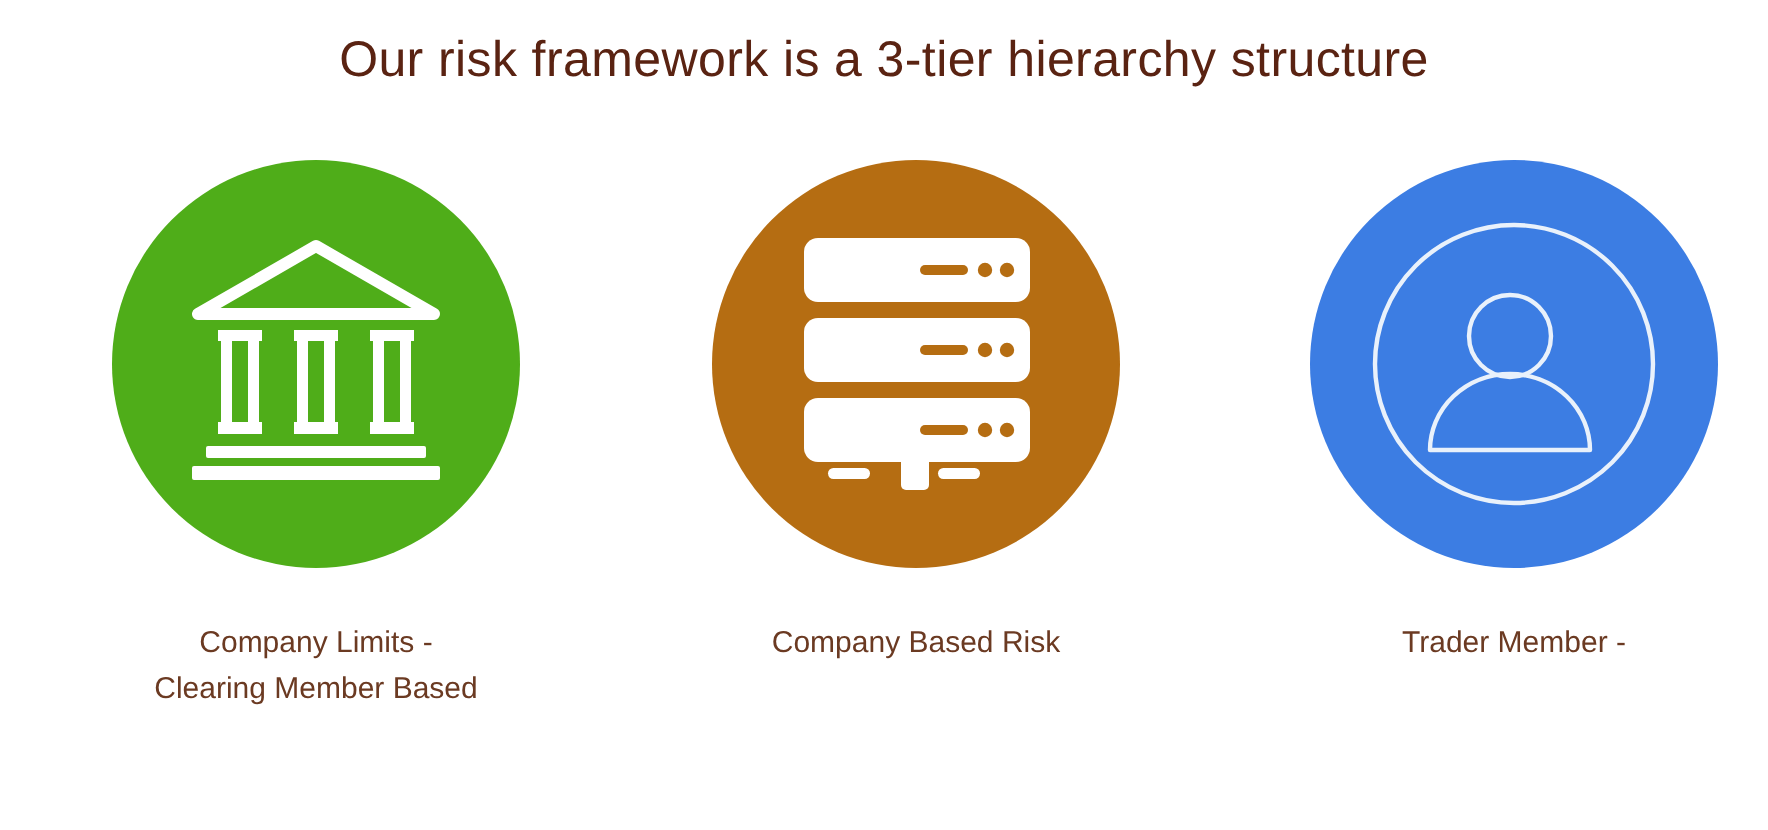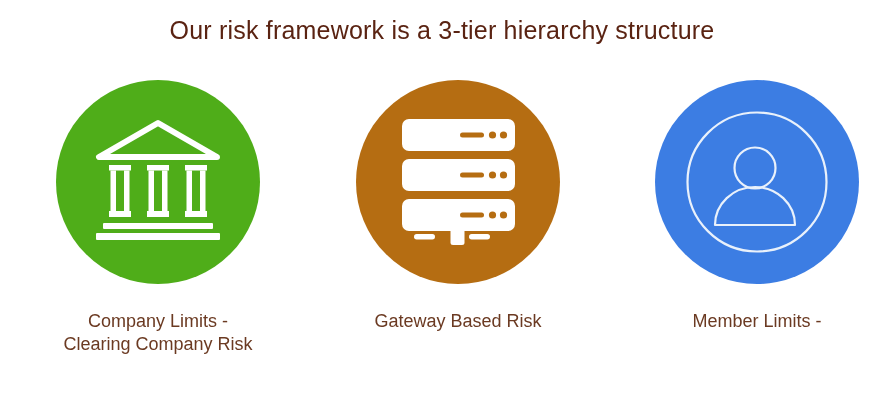--- a/index.html
+++ b/index.html
@@ -20,21 +20,21 @@
   }
   .tier-1{left:28px;}
   .tier-2{left:328px;}
   .tier-3{left:627px;}
   .circle{
     width:204px;height:204px;border-radius:50%;
     display:flex;align-items:center;justify-content:center;
   }
   .label{
     margin-top:26px;text-align:center;
-    font-size:18px;line-height:23px;color:#6B3A22;
+    font-size:15px;line-height:23px;color:#6B3A22;
   }
   .label span{display:block;}
   svg{display:block;}
 </style>
 </head>
 <body>
 
 <div class="stage">
 
   <div class="title">Our risk framework is a 3-tier hierarchy structure</div>
@@ -60,21 +60,21 @@
             <rect x="90" y="92" width="22" height="6"></rect>
 
             <rect x="8" y="104" width="110" height="6" rx="1"></rect>
             <rect x="1" y="114" width="124" height="7" rx="1"></rect>
           </g>
         </svg>
       </span>
     </div>
     <div class="label">
       <span>Company Limits -</span>
-      <span>Clearing Company Risk</span>
+      <span>Clearing Member Based</span>
     </div>
   </div>
 
   <div class="tier tier-2">
     <div class="circle" style="background-color: rgb(181, 109, 18);">
       <span>
         <svg width="113" height="127" viewBox="0 0 113 127" aria-hidden="true">
           <g fill="#FFFFFF">
             <rect x="0" y="0" width="113" height="32" rx="7"></rect>
             <rect x="0" y="40" width="113" height="32" rx="7"></rect>
@@ -93,34 +93,34 @@
             <circle cx="90.5" cy="56" r="3.6"></circle>
             <circle cx="101.5" cy="56" r="3.6"></circle>
             <rect x="58" y="93.5" width="24" height="5" rx="2.5"></rect>
             <circle cx="90.5" cy="96" r="3.6"></circle>
             <circle cx="101.5" cy="96" r="3.6"></circle>
           </g>
         </svg>
       </span>
     </div>
     <div class="label">
-      <span>Gateway Based Risk</span>
+      <span>Company Based Risk</span>
     </div>
   </div>
 
   <div class="tier tier-3">
     <div class="circle" style="background-color: rgb(60, 125, 227);">
       <span>
         <svg width="146" height="146" viewBox="0 0 146 146" aria-hidden="true">
           <g fill="none" stroke="#E9F1FB" stroke-width="2.2">
             <circle cx="73" cy="73" r="69.5"></circle>
             <circle cx="71" cy="59" r="20.5"></circle>
             <path d="M31,116 A40,38 0 0 1 111,116 Z" stroke-linejoin="round"></path>
           </g>
         </svg>
       </span>
     </div>
     <div class="label">
-      <span>Member Limits -</span>
+      <span>Trader Member -</span>
     </div>
   </div>
 
 </div>
 
 </body></html>

